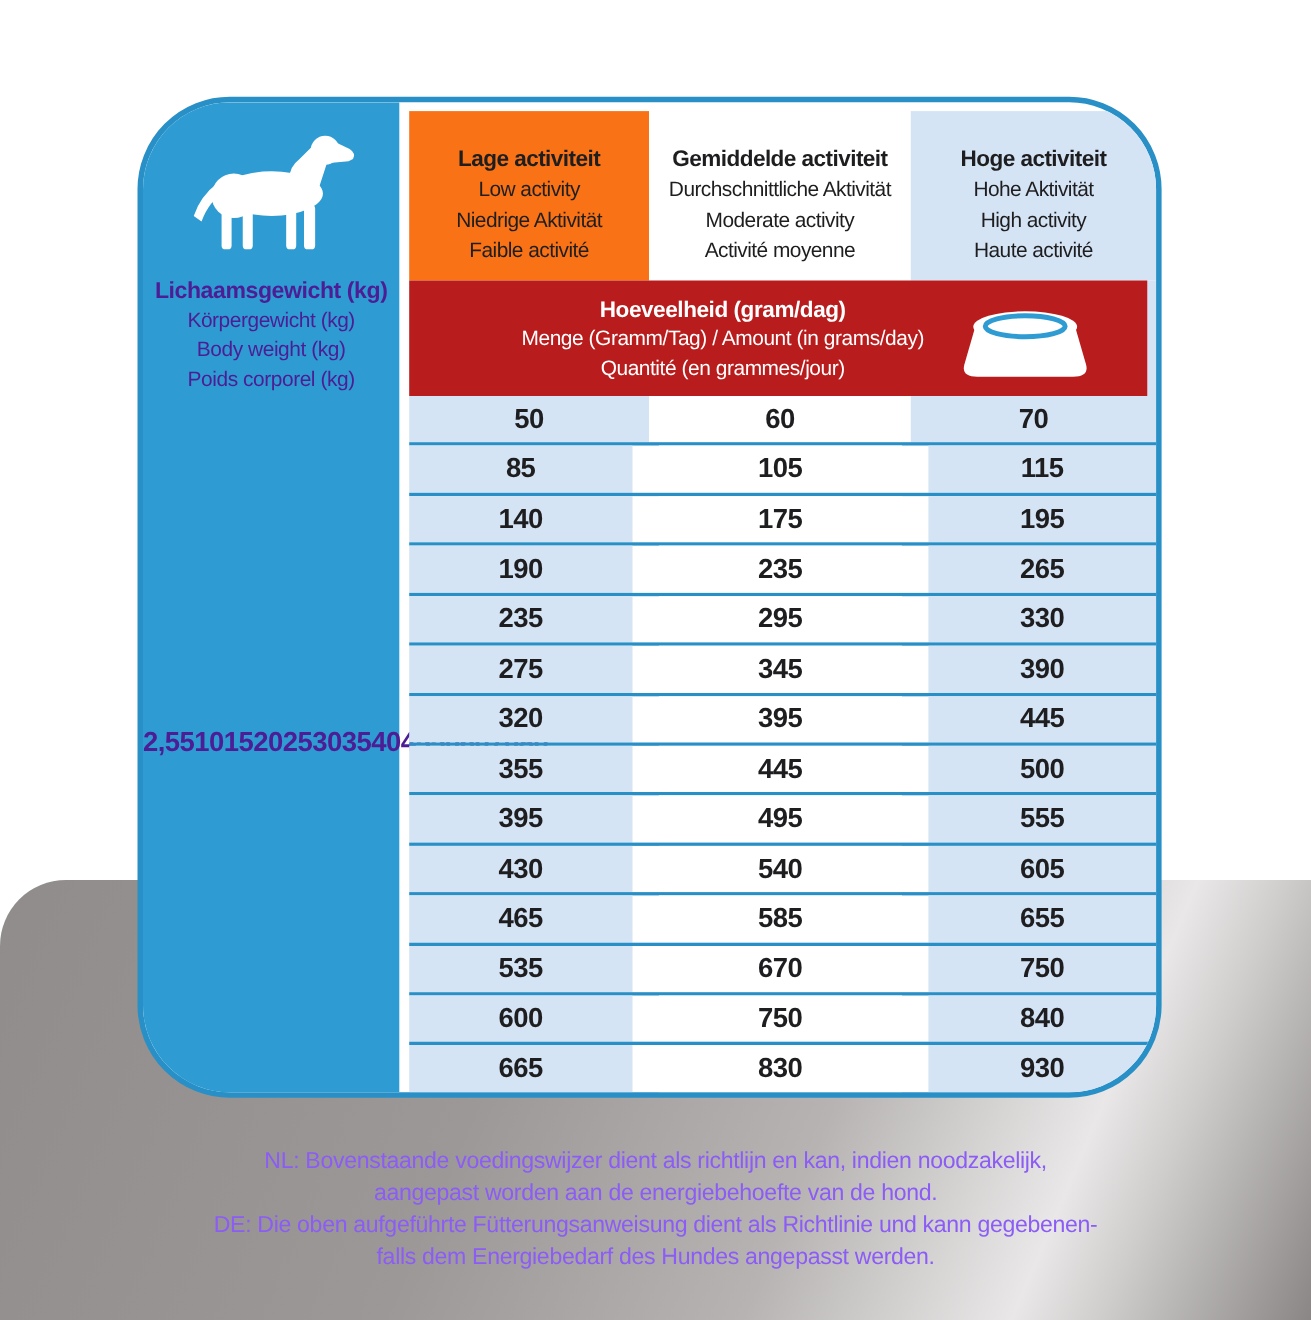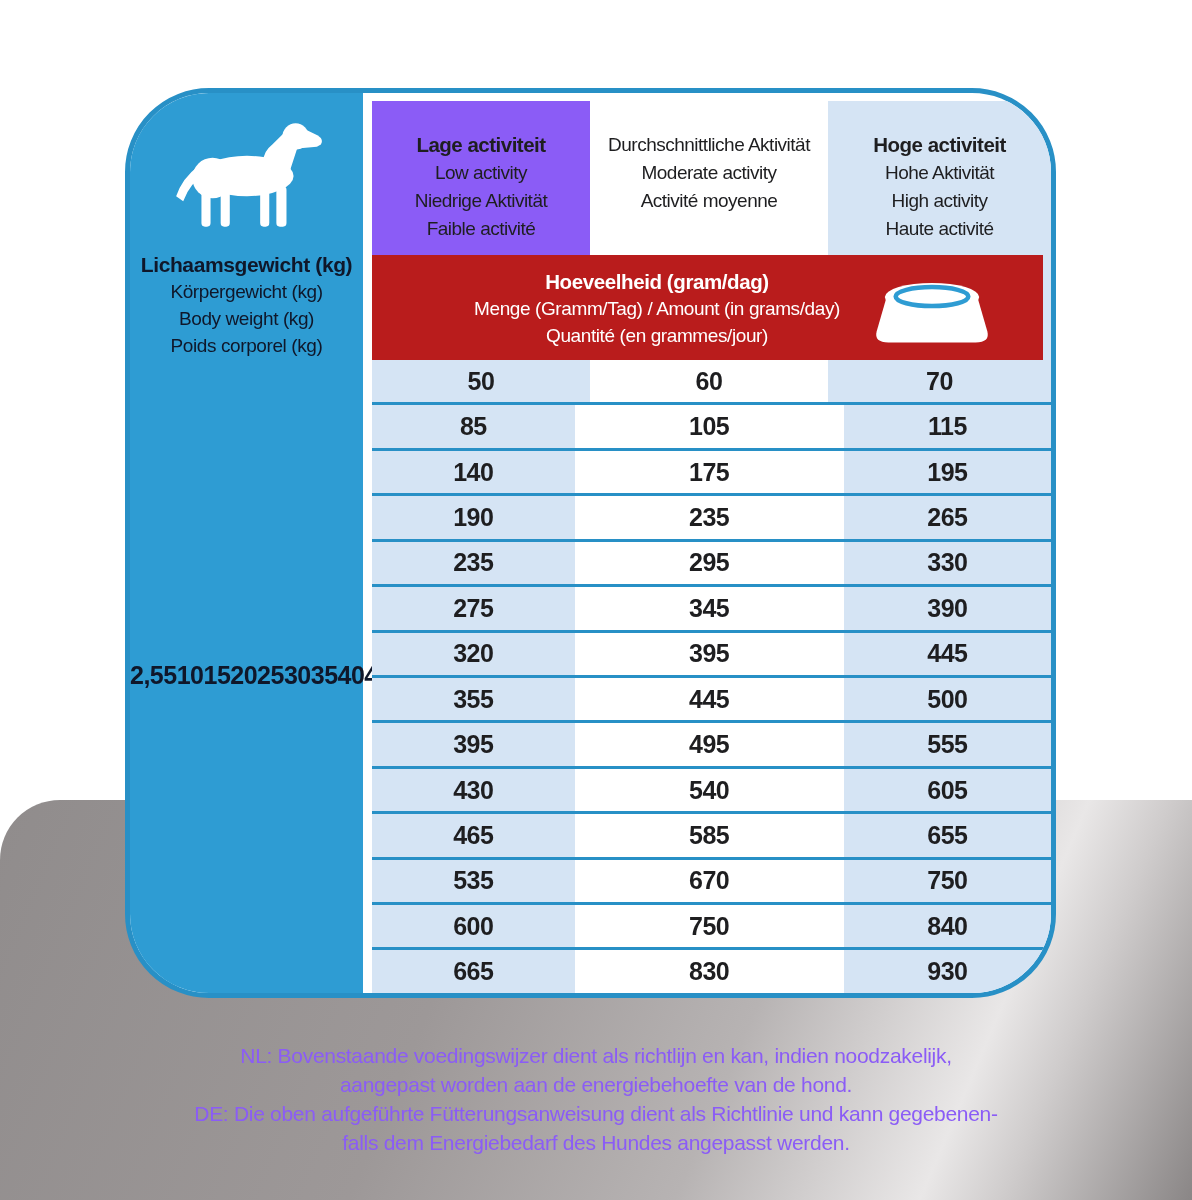--- a/index.html
+++ b/index.html
@@ -17,35 +17,35 @@
   }
   
   .card {
     position:absolute; left:125px; top:88px; width:931px; height:910px;
     background:#ffffff; border:5px solid #2890C6; border-radius:84px;
     overflow:hidden;
   }
   
   .left-panel {
     position:absolute; left:0; top:0; width:233px; height:900px;
-    background:#2E9CD3; color:#0f172a;
+    background:#2E9CD3; color:#4c1d95;
   }
   .dog-wrap { position:absolute; left:36px; top:22px; width:162px; height:122px; }
   .weight-header { position:absolute; left:0; top:158px; width:233px; text-align:center; }
   .weight-header .b { font-weight:bold; font-size:21px; line-height:27px; letter-spacing:-0.4px; }
   .weight-header .r { font-size:19px; line-height:27px; letter-spacing:-0.4px; }
   .weights { position:absolute; left:0; top:266px; width:233px; height:633px; display:flex; flex-direction:row; }
   .weight-cell {
     flex:1 1 0; display:flex; align-items:center; justify-content:center;
     font-weight:bold; font-size:25px; letter-spacing:-0.5px;
   }
   
   .header-cells { position:absolute; left:242px; top:8px; width:679px; height:154px; display:flex; }
   .hcell { text-align:center; padding-top:30px; color:#1E1E20; }
-  .hcell.c1 { width:218px; background:#8b5cf6; }
+  .hcell.c1 { width:218px; background:#f97316; }
   .hcell.c2 { width:238px; background:#ffffff; }
   .hcell.c3 { width:223px; background:#D5E4F4; }
   .hcell .b { font-weight:bold; font-size:20.5px; line-height:28px; letter-spacing:-0.5px; white-space:nowrap; }
   .hcell .r { font-size:19px; line-height:28px; letter-spacing:-0.5px; white-space:nowrap; }
   .banner-row { position:absolute; left:242px; top:162px; width:679px; height:105px; }
   .banner-row .right-pad { position:absolute; right:0; top:0; width:8px; height:105px; background:#D5E4F4; }
   .banner {
     position:absolute; left:0; top:0; width:671px; height:105px;
     background:#b91c1c; color:#fff;
   }
@@ -135,20 +135,21 @@
     </div>
 
     <div class="header-cells">
       <div class="hcell c1">
         <div class="b">Lage activiteit</div>
         <div class="r">Low activity</div>
         <div class="r">Niedrige Aktivität</div>
         <div class="r">Faible activité</div>
       </div>
       <div class="hcell c2">
+        <div class="b">Gemiddelde activiteit</div>
         <div class="r">Durchschnittliche Aktivität</div>
         <div class="r">Moderate activity</div>
         <div class="r">Activité moyenne</div>
       </div>
       <div class="hcell c3">
         <div class="b">Hoge activiteit</div>
         <div class="r">Hohe Aktivität</div>
         <div class="r">High activity</div>
         <div class="r">Haute activité</div>
       </div>

